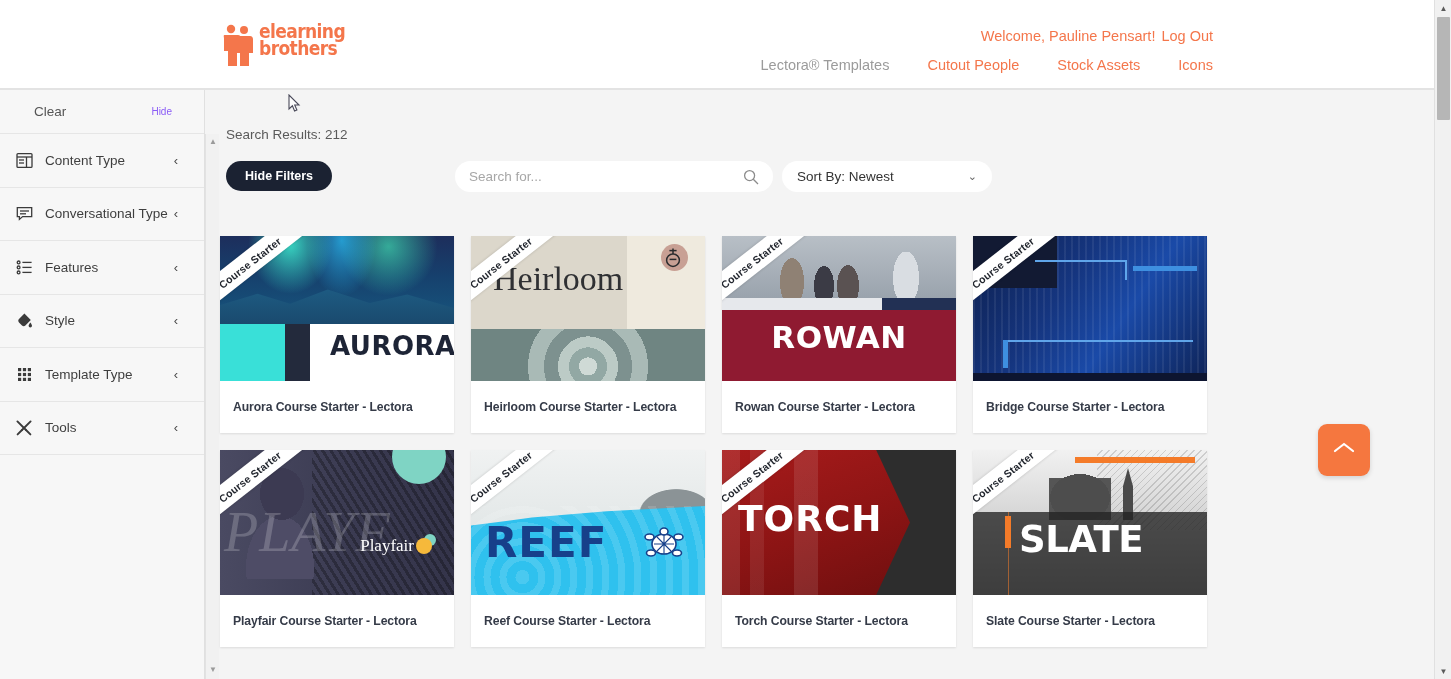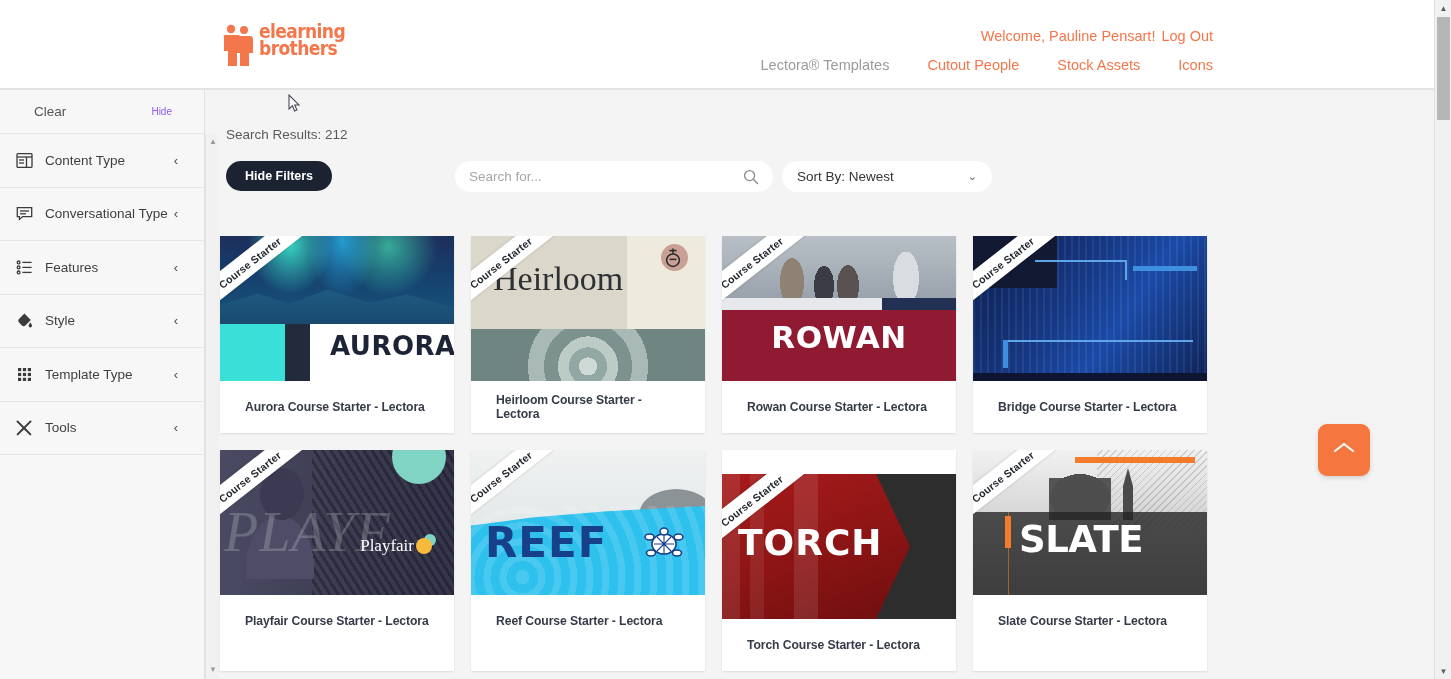--- a/index.html
+++ b/index.html
@@ -114,21 +114,21 @@
   .sort-box .chev { margin-left: auto; color: #666; font-size: 11px; }
 
   
   .grid {
     position: absolute; left: 0; top: 146px; width: 1000px;
     display: grid; grid-template-columns: repeat(4, 234px); gap: 17px 17px;
   }
   .card { width: 234px; background: #fff; box-shadow: 0 1px 2px rgba(0,0,0,.10); }
   .card-thumb { position: relative; width: 234px; height: 145px; overflow: hidden; }
   .card-title {
-    height: 52px; display: flex; align-items: center; padding: 0 25px;
+    height: 52px; display: flex; align-items: center; padding: 0 13px;
     font-size: 12.2px; font-weight: bold; color: #353b48; letter-spacing: -.1px;
   }
   
   .ribbon {
     position: absolute; left: -48px; top: 15px; width: 155px; height: 23px;
     background: #ffffff; transform: rotate(-38deg);
     display: flex; align-items: center; justify-content: center;
     font-size: 10.5px; font-weight: bold; color: #23272f;
     letter-spacing: .2px; box-shadow: 0 0 3px rgba(0,0,0,.18); z-index: 4;
   }
@@ -313,21 +313,21 @@
   .t-reef .word {
     position: absolute; left: 14px; top: 68px;
     font-family: "DejaVu Sans", sans-serif; font-weight: bold;
     font-size: 42px; color: #17408a; letter-spacing: 1px;
   }
   .t-reef .turtle {
     position: absolute; right: 20px; top: 74px; width: 42px; height: 40px; color: #17408a;
   }
 
   
-  .t-torch { background: #000000; margin-top: 24px; }
+  .t-torch { background: #000000; }
   .t-torch .dark { position: absolute; inset: 0; background: #2d2d2d; }
   .t-torch .red {
     position: absolute; left: 0; top: 0; bottom: 0; width: 188px;
     background: linear-gradient(160deg,#a81b1b 0%, #8c1414 55%, #6f0f0f 100%);
     clip-path: polygon(0 0, 82% 0, 100% 50%, 82% 100%, 0 100%);
   }
   .t-torch .city {
     position: absolute; left: 0; top: 0; bottom: 0; width: 188px;
     background:
       linear-gradient(90deg, rgba(255,255,255,.09) 0 18px, transparent 18px 28px,

